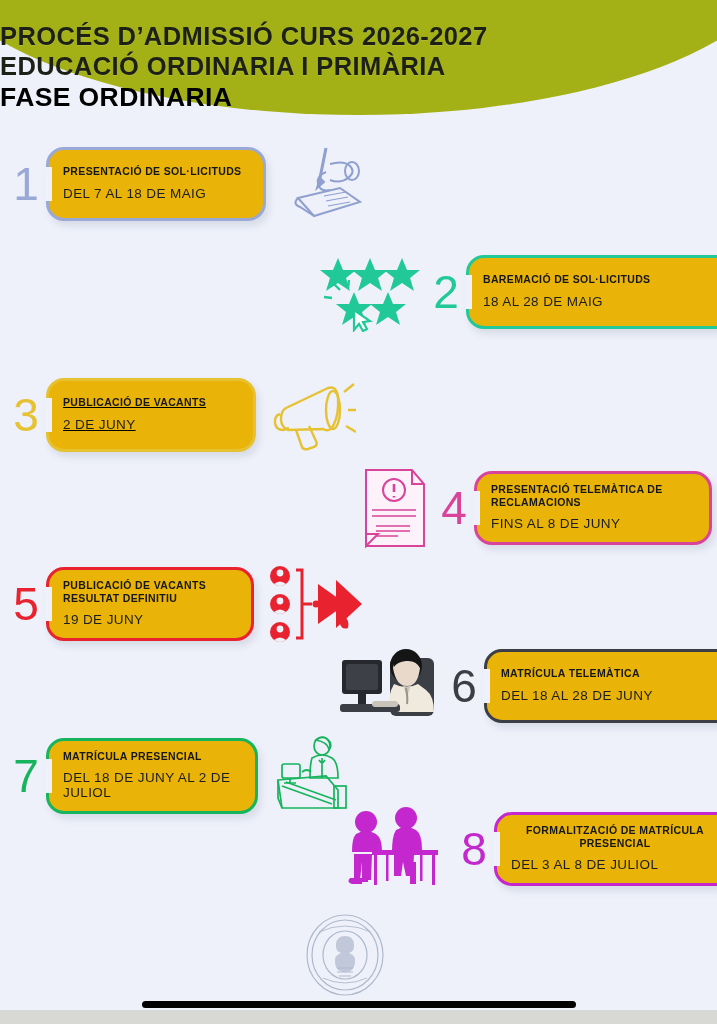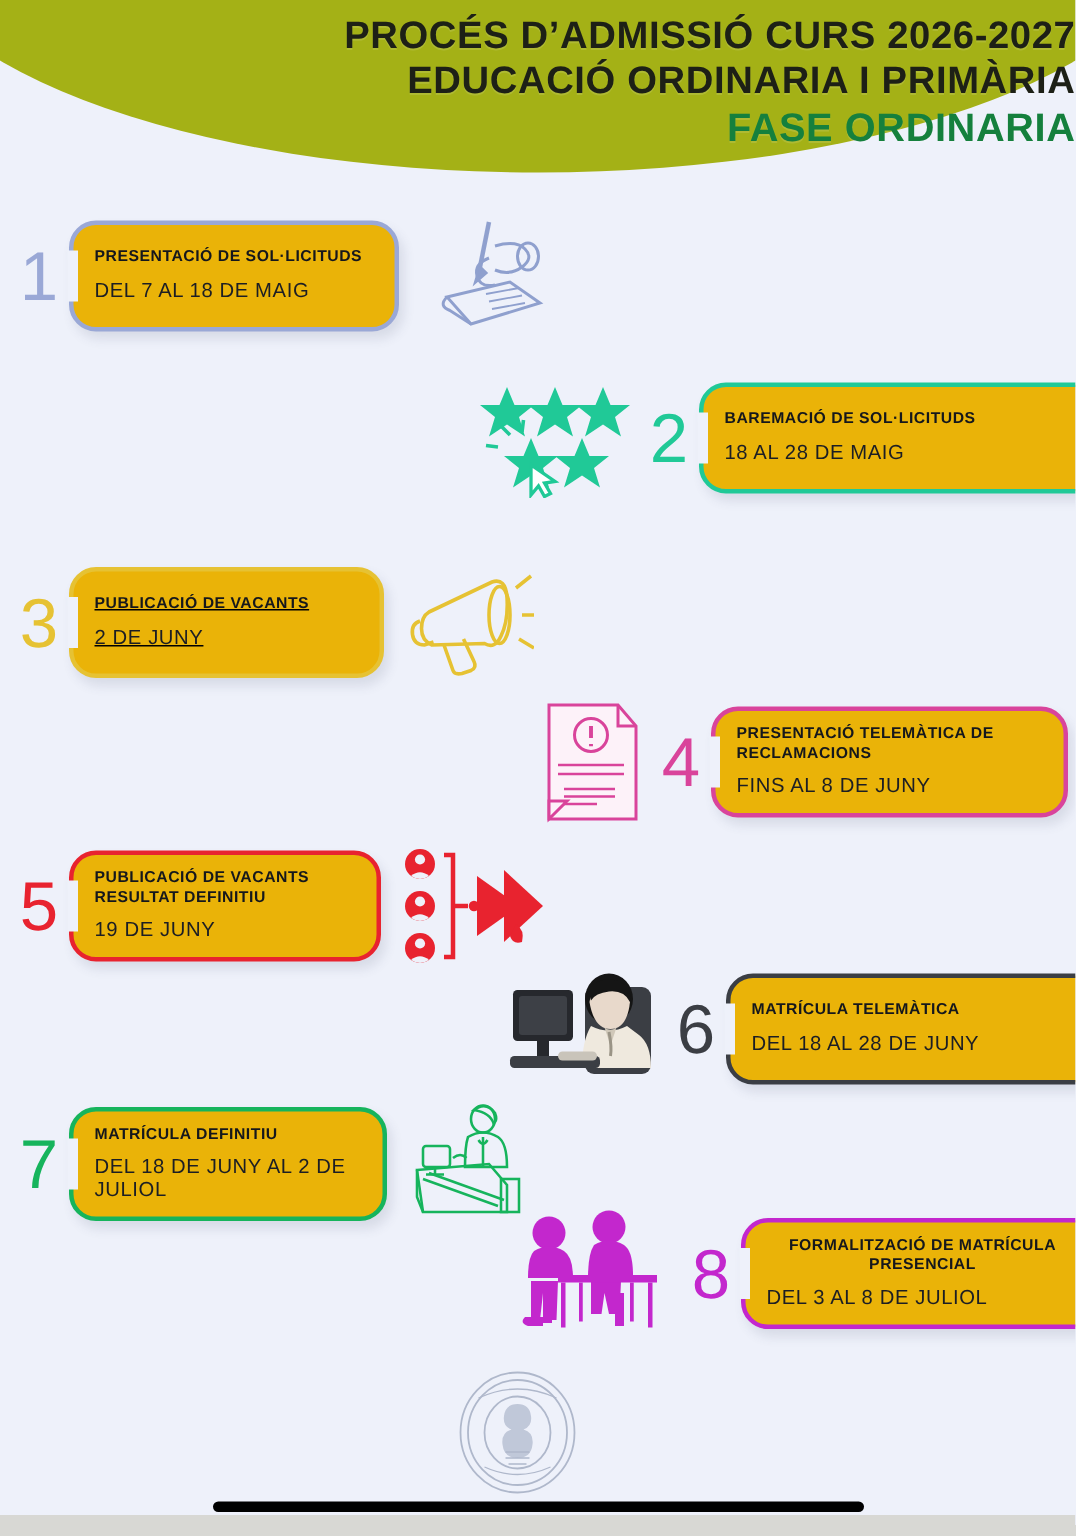--- a/index.html
+++ b/index.html
@@ -20,23 +20,23 @@
   #banner {
     position:absolute;
     left:-70px; top:-215px;
     width:857px; height:330px;
     background:#a4b116;
     border-radius:50% / 50%;
     z-index:1;
   }
   #banner-text {
     position:absolute;
-    left:0; top:4px; width:717px;
+    left:0; top:16px; width:717px;
     z-index:2;
-    text-align:right;
+    text-align:left;
     padding-top:6px;
   }
   #banner-text .ln {
     display:block;
     color:#1d2016;
     font-weight:bold;
     letter-spacing:.4px;
     line-height:1.17;
     text-shadow:0 1px 0 rgba(255,255,255,.12);
   }
@@ -143,21 +143,21 @@
 </style>
 </head>
 <body style="background: rgb(238, 241, 250);">
 
 <div id="page" style="background: rgb(238, 241, 250);">
 
   <div id="banner" style="background: rgb(164, 177, 22);"></div>
   <div id="banner-text">
     <span class="ln l1" style="color: rgb(29, 32, 22);">PROCÉS D’ADMISSIÓ CURS 2026-2027</span>
     <span class="ln l2" style="color: rgb(29, 32, 22);">EDUCACIÓ ORDINARIA I PRIMÀRIA</span>
-    <span class="ln l3" style="color: #15803d; margin-left: 31px;">FASE ORDINARIA</span>
+    <span class="ln l3" style="color: #000000;">FASE ORDINARIA</span>
   </div>
 
   <div class="step left" id="s1" style="left:6px; top:144px;">
     <div class="numwrap">
       <span class="num" style="color: rgb(154, 168, 214);">1</span>
     </div>
     <div class="box" style="width: 220px; border-color: rgb(154, 168, 214);">
       <div class="title">PRESENTACIÓ DE SOL·LICITUDS</div>
       <div class="date">DEL 7 AL 18 DE MAIG</div>
     </div>
@@ -299,21 +299,21 @@
       <div class="title">MATRÍCULA TELEMÀTICA</div>
       <div class="date">DEL 18 AL 28 DE JUNY</div>
     </div>
   </div>
 
   <div class="step left" id="s7" style="left:6px; top:736px;">
     <div class="numwrap">
       <span class="num" style="color: rgb(22, 180, 92);">7</span>
     </div>
     <div class="box" style="width: 212px; border-color: rgb(22, 180, 92);">
-      <div class="title">MATRÍCULA DEFINITIU</div>
+      <div class="title">MATRÍCULA PRESENCIAL</div>
       <div class="date">DEL 18 DE JUNY AL 2 DE JULIOL</div>
     </div>
     <div class="icon">
       <svg width="80" height="80" viewBox="0 0 80 80" fill="none" stroke="#16b45c" stroke-width="1.7">
         <ellipse cx="50" cy="10" rx="8" ry="9"></ellipse>
         <path d="M44 4 q8 -6 14 2 q2 5 -1 7 q-2 -7 -13 -9 Z"></path>
         <path d="M40 22 q10 -6 20 0 q6 4 6 20 L38 42 q0 -14 2 -20 Z"></path>
         <path d="M50 22 l0 20"></path>
         <path d="M47 24 q3 5 6 0"></path>
         <rect x="10" y="28" width="18" height="14" rx="2"></rect>

